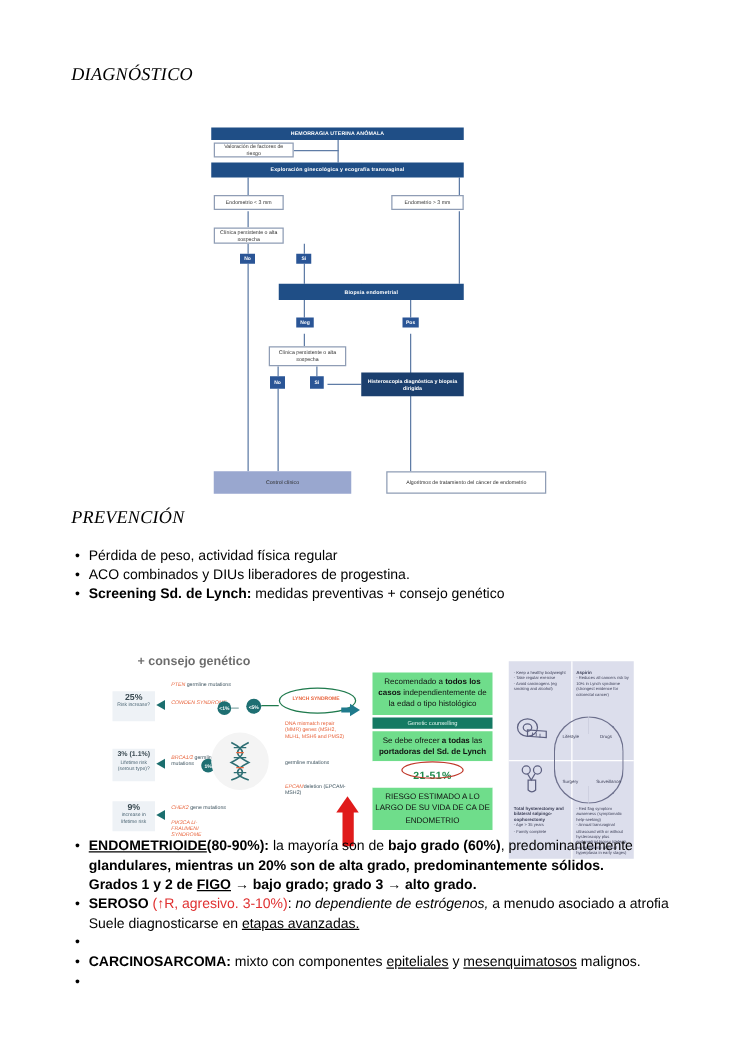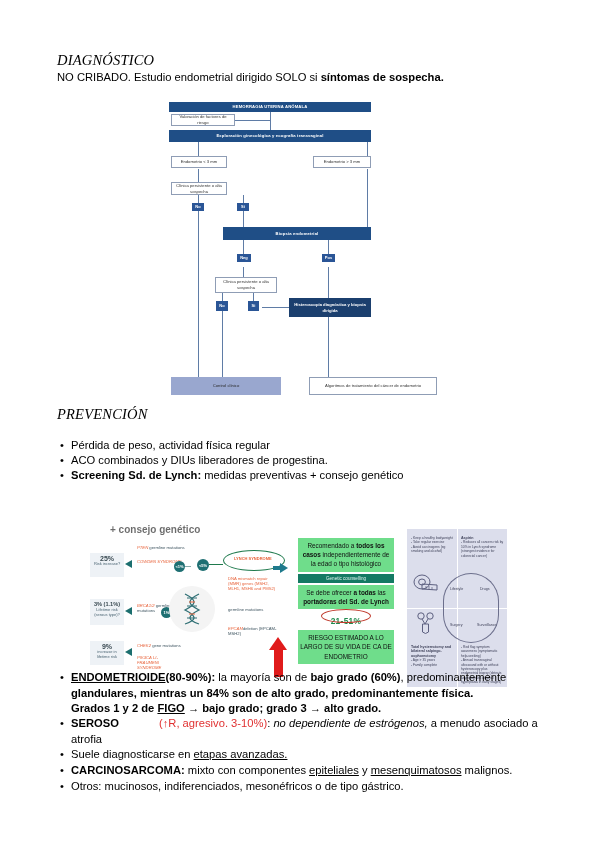--- a/index.html
+++ b/index.html
@@ -20,21 +20,21 @@
     font-family: "Liberation Serif", serif;
     font-style: italic;
     font-size: 14.5px;
     letter-spacing: .2px;
     white-space: nowrap;
   }
   .body-line { font-size: 11.2px; line-height: 15px; white-space: nowrap; }
   .b { font-weight: bold; }
   .i { font-style: italic; }
   .u { text-decoration: underline; }
-  .red { color: #e03131; margin-left: 37px; }
+  .red { color: #e03131; }
   .bullet-row { display:flex; font-size: 11.2px; line-height: 15.5px; }
   .bullet-dot { width: 11px; flex: 0 0 11px; }
   .bullet-txt { white-space: normal; }
 
   
   #flow { position:absolute; left:165px; top:99px; width:272px; height:300px; }
   .fbox {
     position:absolute;
     display:flex; align-items:center; justify-content:center;
     text-align:center;
@@ -132,23 +132,20 @@
   .quad-div-h { position:absolute; left:0; top:79px; width:100px; height:0.6px; background:#ffffff; }
   .circ-q { position:absolute; border:0.6px solid #6c6f8c; }
 </style>
 </head>
 <body>
 
 <div class="page">
 
   <div class="sec-title" style="position:absolute;left:57px;top:52px;">DIAGNÓSTICO</div>
 
-  <div class="body-line" style="position:absolute;left:57px;top:70px;">
-    <span>NO CRIBADO. Estudio endometrial dirigido SOLO si </span><span class="b">síntomas de sospecha.</span>
-  </div>
 
   <div id="flow">
 
     <div class="fline fv" style="left:105px;top:12px;height:19px;"></div>
     <div class="fline fh" style="left:70px;top:21px;width:36px;"></div>
     <div class="fline fv" style="left:33px;top:43px;height:14px;"></div>
     <div class="fline fv" style="left:202px;top:43px;height:14px;"></div>
     <div class="fline fv" style="left:33px;top:70px;height:13px;"></div>
     <div class="fline fv" style="left:33px;top:96px;height:8px;"></div>
     <div class="fline fv" style="left:78px;top:96px;height:8px;"></div>
@@ -353,21 +350,21 @@
         <path d="M7 8 L10 13 L13 8" fill="none" stroke="#5d6080" stroke-width="1"></path>
         <path d="M7.5 13 L7.5 21 Q10.5 24 13.5 21 L13.5 13 Z" fill="none" stroke="#5d6080" stroke-width="1"></path>
       </svg>
     </div>
   </div>
 
 
   <div class="bullet-row" style="position:absolute;left:60px;top:670px;width:480px;">
     <span class="bullet-dot">•</span>
     <span class="bullet-txt" style="width:465px;"><span class="b u">ENDOMETRIOIDE</span><span class="b">(80-90%):</span><span> la mayoría son de </span><span class="b">bajo grado (60%)</span><span>, predominantemente</span>
-      <br><span class="b">glandulares, mientras un </span><span class="b">84%</span><span class="b"> son de </span><span class="b">alto grado</span><span class="b">, predominantemente </span><span class="b">física.</span>
+      <br><span class="b">glandulares, mientras un </span><span class="b">20%</span><span class="b"> son de </span><span class="b">alta grado</span><span class="b">, predominantemente </span><span class="b">sólidos.</span>
       <br><span class="b">Grados 1 y 2 de </span><span class="b u">FIGO</span><span class="b"> → bajo grado; grado 3 → alto grado.</span>
     </span>
   </div>
 
   <div class="bullet-row" style="position:absolute;left:60px;top:716px;width:490px;">
     <span class="bullet-dot">•</span>
     <span class="bullet-txt" style="width:475px;"><span class="b">SEROSO</span> <span class="red">(↑R, agresivo. 3-10%)</span><span>: </span><span class="i">no dependiente de estrógenos,</span><span> a menudo asociado a atrofia</span>
       <br><span>Suele diagnosticarse en </span><span class="u">etapas avanzadas.</span>
     </span>
   </div>
@@ -376,16 +373,15 @@
     <span class="bullet-dot">•</span>
   </div>
 
   <div class="bullet-row" style="position:absolute;left:60px;top:763px;width:490px;">
     <span class="bullet-dot">•</span>
     <span class="bullet-txt"><span class="b">CARCINOSARCOMA:</span><span> mixto con componentes </span><span class="u">epiteliales</span><span> y </span><span class="u">mesenquimatosos</span><span> malignos.</span></span>
   </div>
 
   <div class="bullet-row" style="position:absolute;left:60px;top:779px;width:490px;">
     <span class="bullet-dot">•</span>
-    <span class="bullet-txt">Otros: mucinosos, indiferenciados, mesonéfricos o de tipo gástrico.</span>
   </div>
 
 </div>
 
 </body></html>

